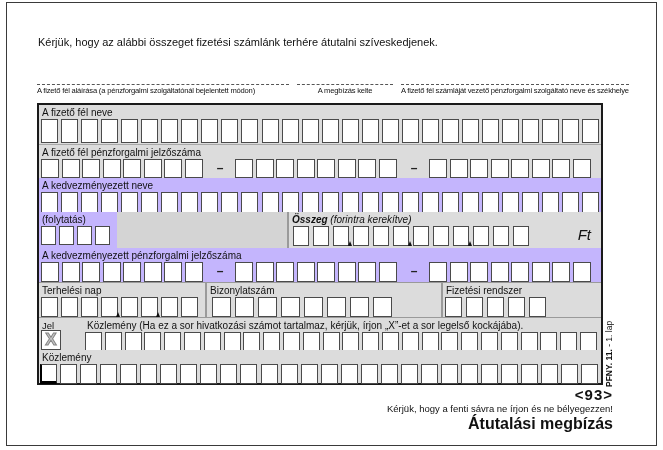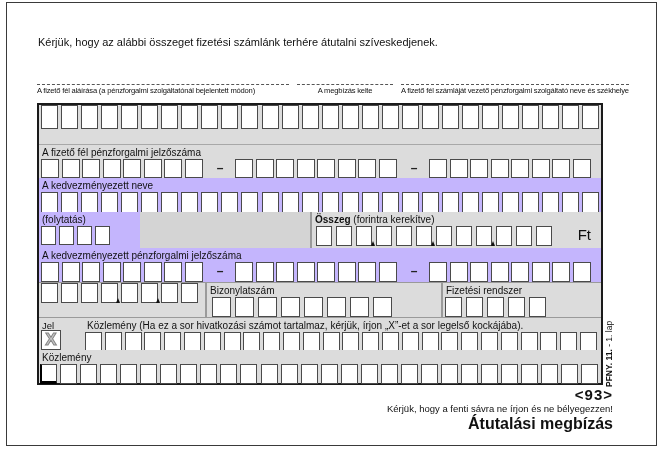--- a/index.html
+++ b/index.html
@@ -35,25 +35,25 @@
 
   .r2{height:34px;border-top:1px solid #a8a8a8;}
   .b-acct{padding-left:2px;}
   .b-acct .box{width:18px;height:19px;margin-right:2.5px;}
   .b-acct .sep{width:24px;height:19px;line-height:19px;margin:0 3px;}
 
   .r3{height:34px;}
   .r3 .b-name .box{height:21px;}
 
   .r4{height:36px;display:flex;}
-  .r4-left{width:101px;flex:none;}
+  .r4-left{width:78px;flex:none;}
   .b-cont{padding-left:2px;}
   .b-cont .box{width:15px;height:19px;margin-right:3px;}
   .r4-mid{width:172px;flex:none;background:#d4d4d4;border-right:2px solid #9a9a9a;box-sizing:border-box;}
-  .r4-amt{flex:1;}
+  .r4-amt{flex:1;font-style:italic;}
   .amt-line{display:flex;align-items:flex-start;padding-left:4px;}
   .b-amt .box{width:16px;height:20px;margin-right:4px;}
   .ft{margin-left:auto;margin-right:10px;font-size:15px;}
   .bold{font-weight:bold;}
 
   .r5{height:34px;}
   .r5 .b-acct .box{height:20px;}
 
   .r6{height:35px;display:flex;border-top:1px solid #9a9a9a;}
   .r6>div{box-sizing:border-box;}
@@ -98,20 +98,21 @@
 
 <div class="sigrow">
   <div class="sig-left">A fizető fél aláírása (a pénzforgalmi szolgáltatónál bejelentett módon)</div>
   <div class="sig-mid">A megbízás kelte</div>
   <div class="sig-right">A fizető fél számláját vezető pénzforgalmi szolgáltató neve és székhelye</div>
 </div>
 
 <div class="form">
 
   <div class="row r1 light">
+    <div class="flabel">A fizető fél neve</div>
     <div class="boxes b-name">
         <div class="box"></div>
         <div class="box"></div>
         <div class="box"></div>
         <div class="box"></div>
         <div class="box"></div>
         <div class="box"></div>
         <div class="box"></div>
         <div class="box"></div>
         <div class="box"></div>
@@ -266,20 +267,21 @@
         <div class="box"></div>
         <div class="box"></div>
         <div class="box"></div>
         <div class="box"></div>
         <div class="box"></div>
       </div>
   </div>
 
   <div class="row r6 light">
     <div class="r6-a">
+      <div class="flabel">Terhelési nap</div>
       <div class="boxes b-date">
           <div class="box"></div>
           <div class="box"></div>
           <div class="box"></div>
           <div class="box"></div>
           <div class="tick"></div>
           <div class="box"></div>
           <div class="box"></div>
           <div class="tick"></div>
           <div class="box"></div>

